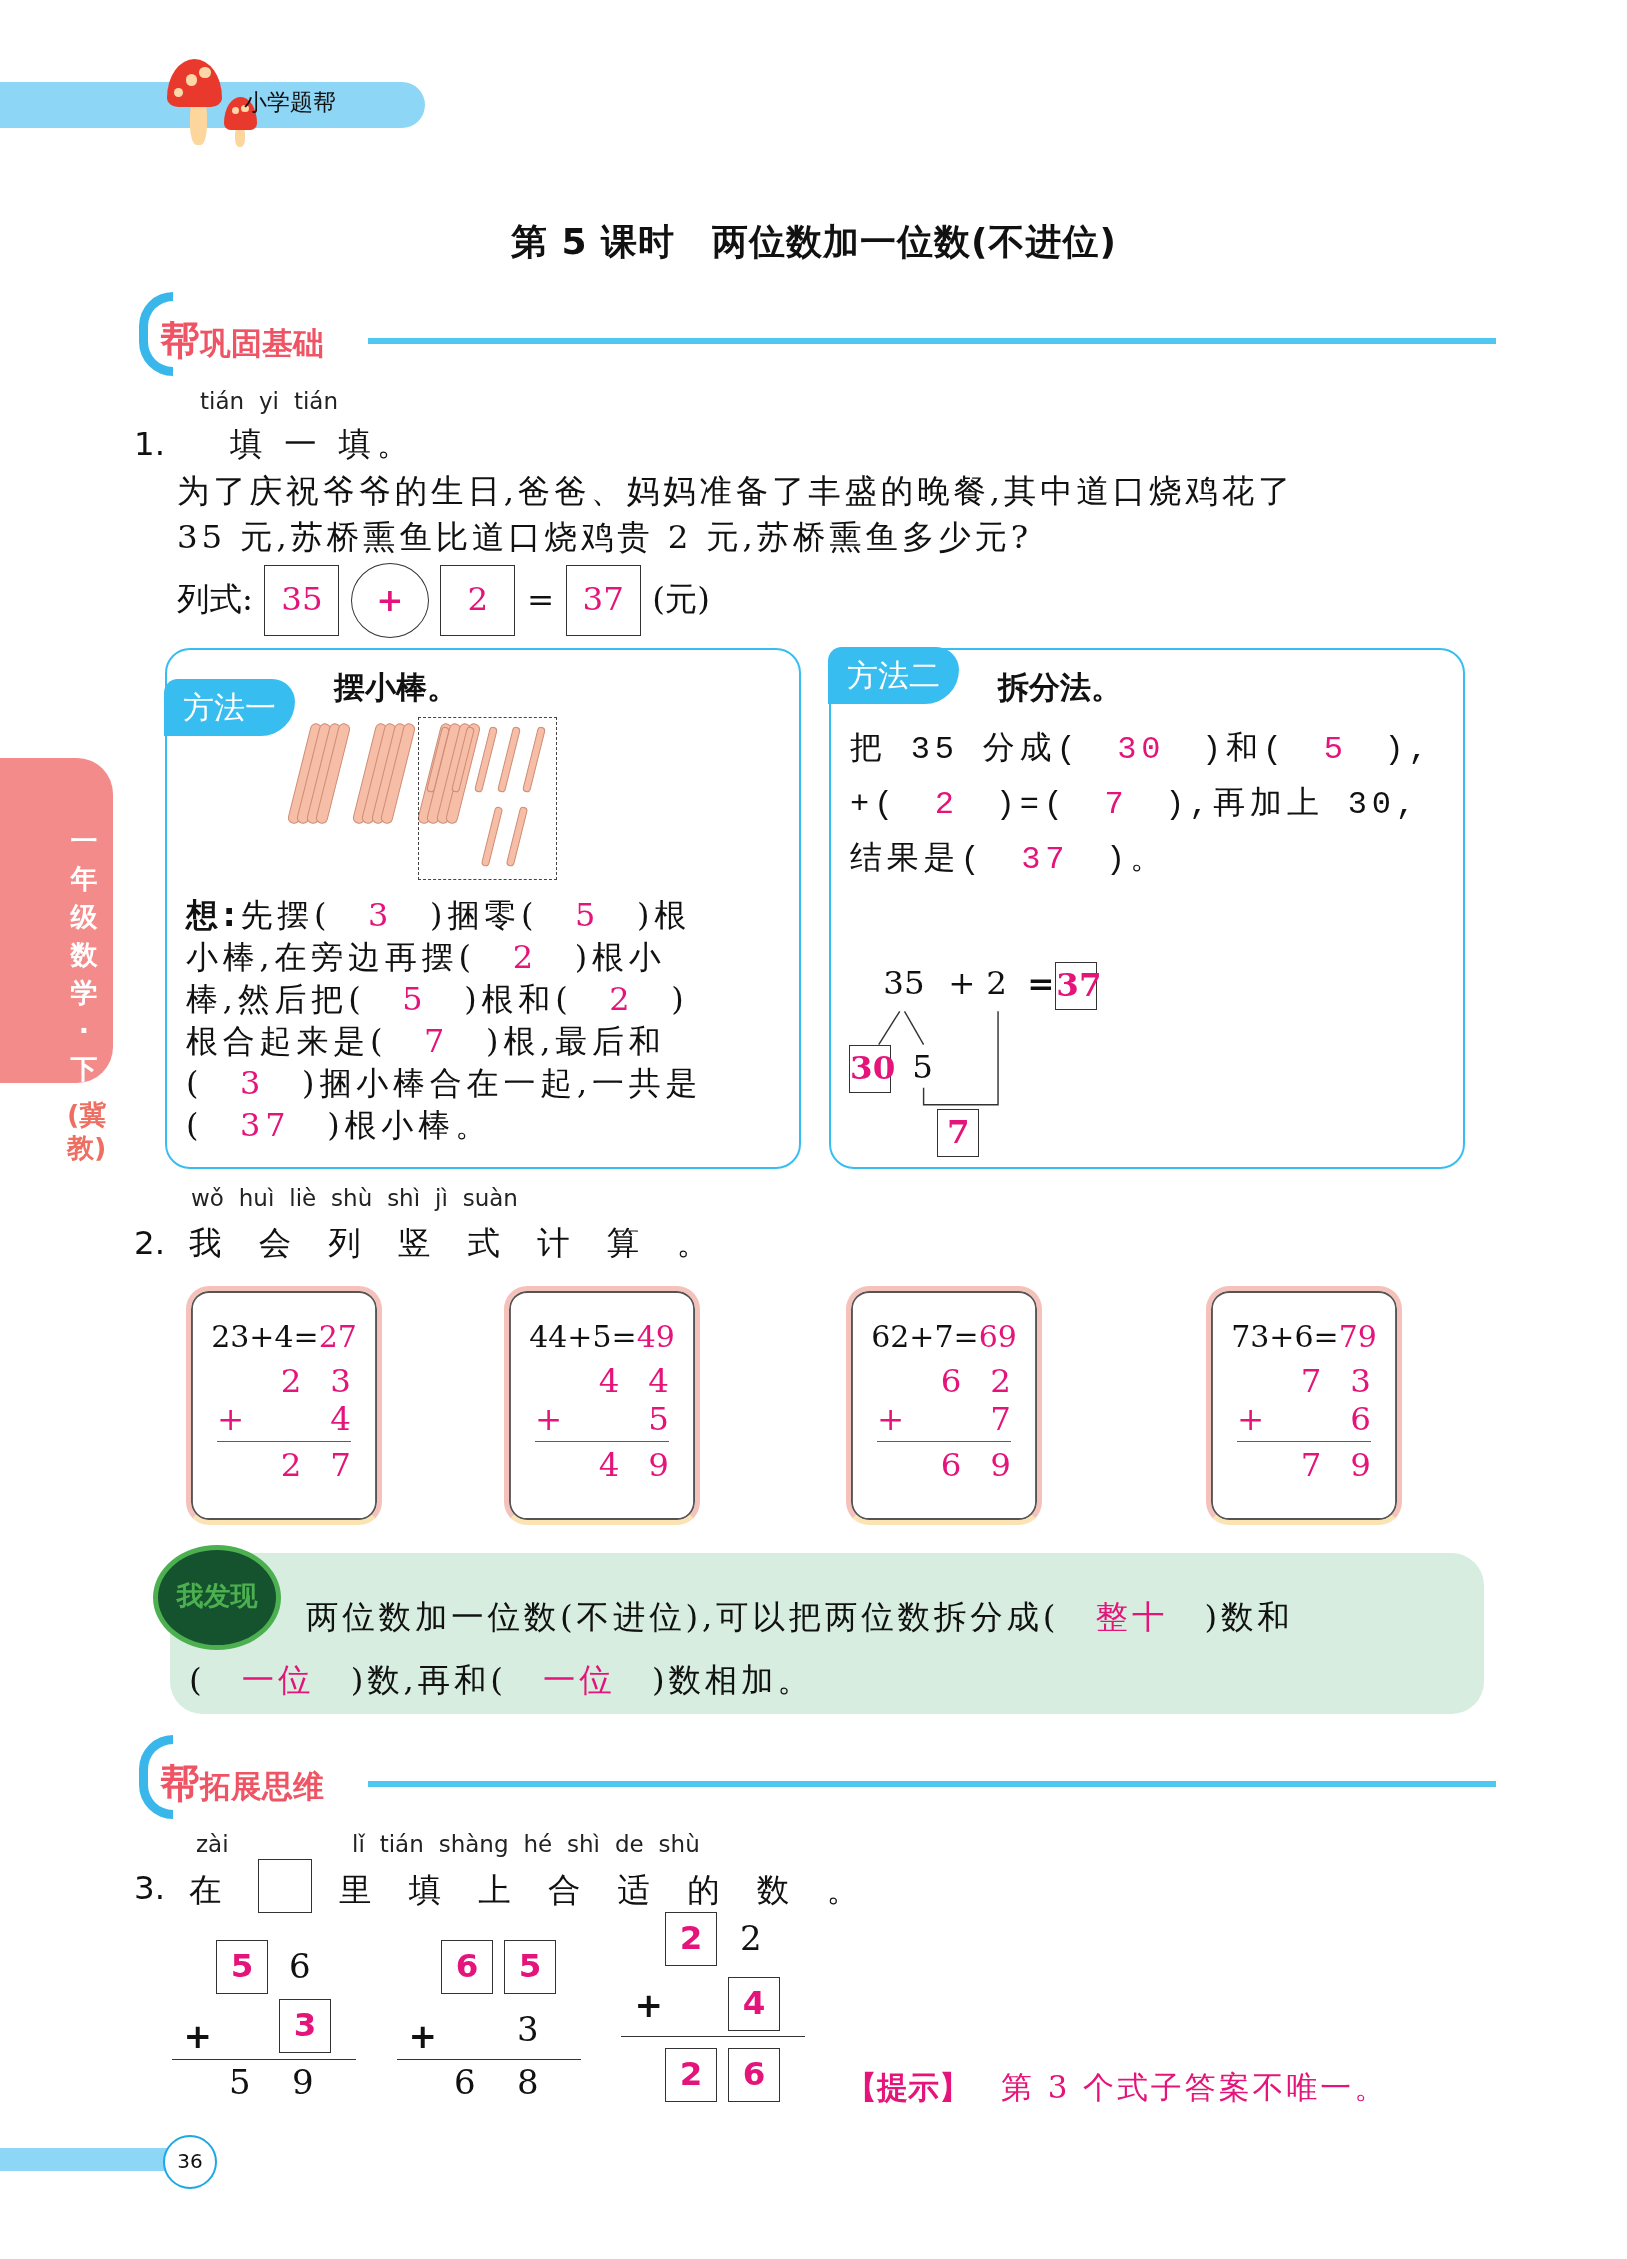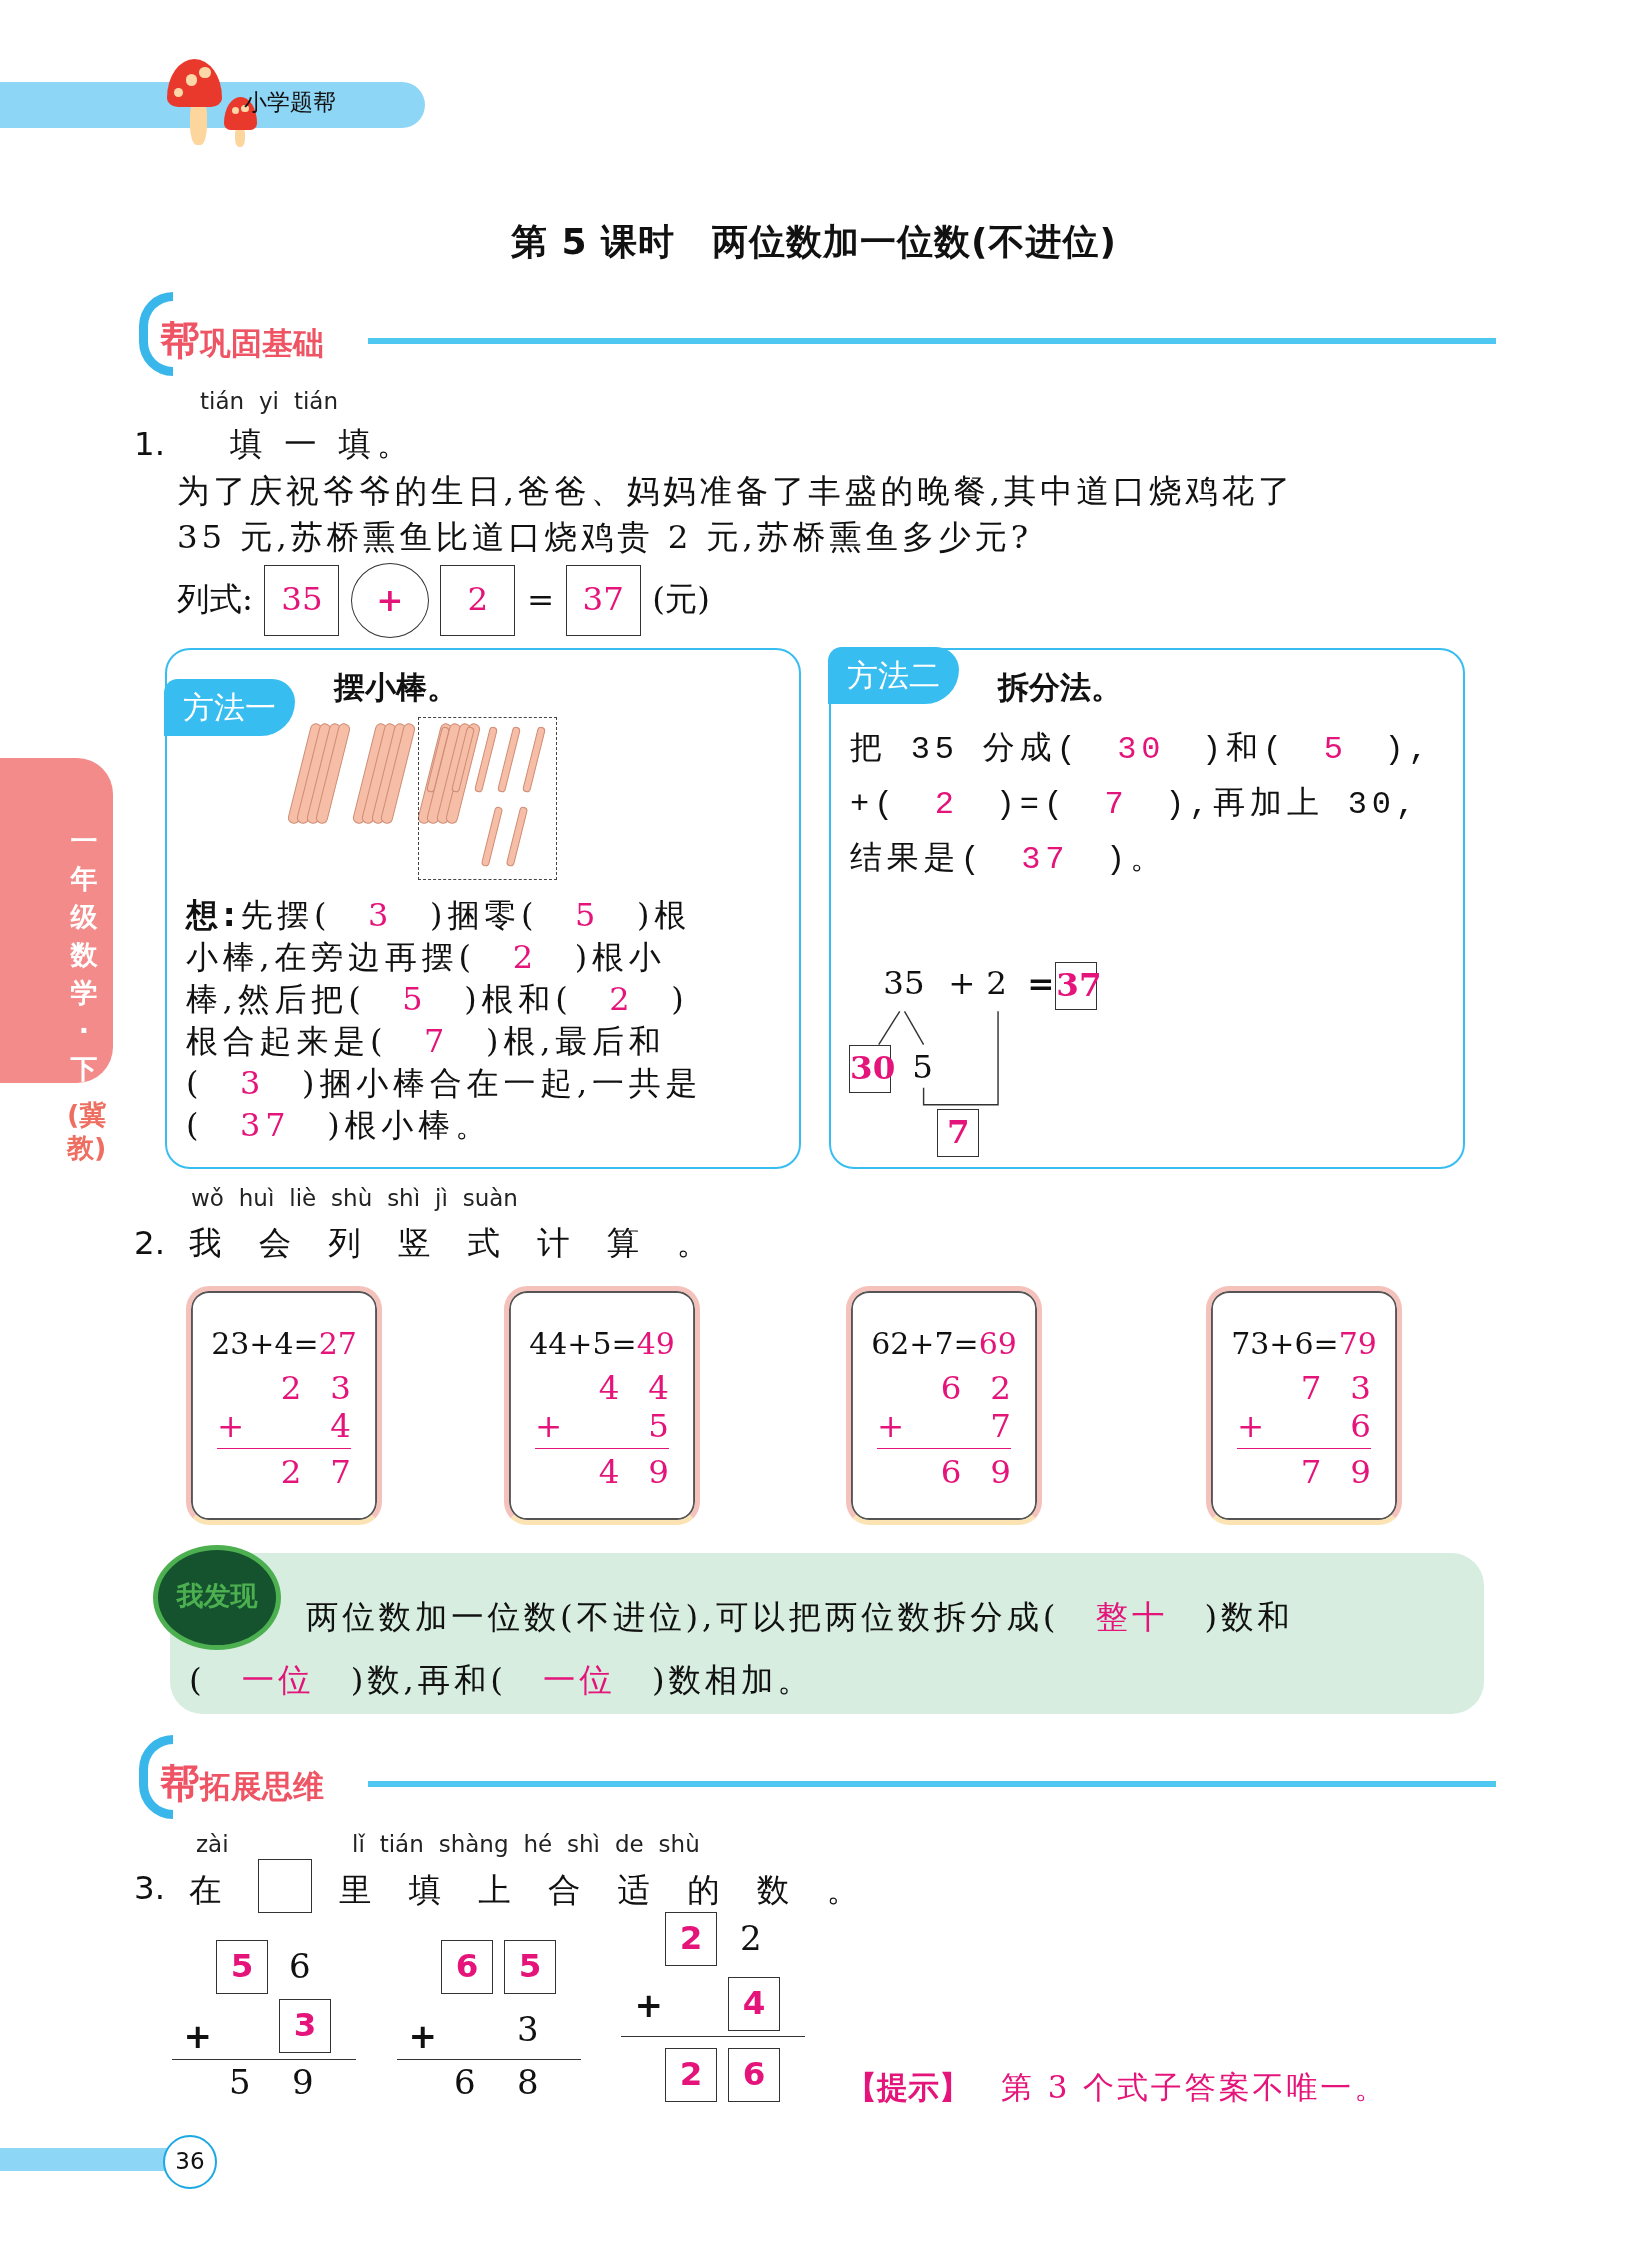--- a/index.html
+++ b/index.html
@@ -41,36 +41,36 @@
 
   .bundle { width: 52px; height: 105px; }
   .stick { position: absolute; width: 11.5px; height: 103px; background: #f6bda7; border: 1px solid #cf8c74; border-radius: 5.7px; transform: rotate(14deg); }
 
   .side-tab { left: 0; top: 758px; width: 113px; height: 325px; background: #f28b89; border-radius: 0 36px 36px 0; }
   .side-text { left: 67px; top: 822px; width: 34px; font-family: "DejaVu Sans", sans-serif; font-weight: bold; font-size: 27px; color: #fff; line-height: 38px; text-align: center; }
   .side-sub { left: 67px; top: 1099px; width: 34px; font-family: "DejaVu Sans", sans-serif; font-weight: bold; font-size: 27px; color: #ef6e62; line-height: 32.5px; text-align: center; }
 
   .scroll-card { width: 196px; height: 239px; border: 5.7px solid #f5c2bb; border-bottom-color: #fbe3b3; border-radius: 23px;
                  background: #fff; box-shadow: 0 0 0 1.9px #555 inset; }
-  .scroll-eq { font-size: 30px; text-align: center; margin-top: 35px; }
+  .scroll-eq { font-size: 30px; text-align: center; margin-top: 28px; }
   .vert { font-size: 32.5px; width: 134px; margin: 7.6px auto 0; }
   .vrow { display: flex; justify-content: flex-end; gap: 29px; height: 38px; }
   .vrow .op { margin-right: auto; }
   .vline { border-top: 1.9px solid #e4147a; margin: 3.8px 0; }
 
   .discover { left: 170px; top: 1553px; width: 1314px; height: 161px; background: #d6ede0; border-radius: 32.5px; }
   .bubble { left: 153px; top: 1545px; width: 128px; height: 105px; border: 5.7px solid #4caf50; border-radius: 50%; background: #14532d;
             font-family: "DejaVu Sans", sans-serif; font-weight: bold; color: #4caf50; font-size: 27px; text-align: center; line-height: 92px; }
 
   .qbox { border: 1.9px solid #333; width: 52px; height: 54px; display: inline-block; text-align: center; line-height: 50px; font-weight: bold; font-family: "DejaVu Sans", sans-serif; font-size: 32.5px; }
   .colnum { font-size: 34px; position: absolute; }
 
   .footer-band { left: 0; top: 2148px; width: 172px; height: 23px; background: #8ed6f6; }
   .page-num { left: 163px; top: 2135px; width: 54px; height: 54px; border: 2.9px solid #1ba8e3; border-radius: 50%; background: #fff;
-              font-family: "DejaVu Sans", sans-serif; font-size: 23px; text-align: center; line-height: 48px; }
+              font-family: "DejaVu Sans", sans-serif; font-size: 20px; text-align: center; line-height: 48px; }
 </style>
 </head>
 <body>
 
 <div class="abs top-band"></div>
 <div class="abs" style="left:163px;top:59px;width:105px;height:86px;">
   <div class="abs mush-stem" style="left:27px;top:38px;width:17px;height:48px;"></div>
   <div class="abs mush-cap" style="left:3.8px;top:0;width:55px;height:48px;">
     <span class="dot" style="left:19px;top:15.3px;width:11.5px;height:11.5px;"></span>
     <span class="dot" style="left:32.5px;top:7.6px;width:11.5px;height:11.5px;"></span>

